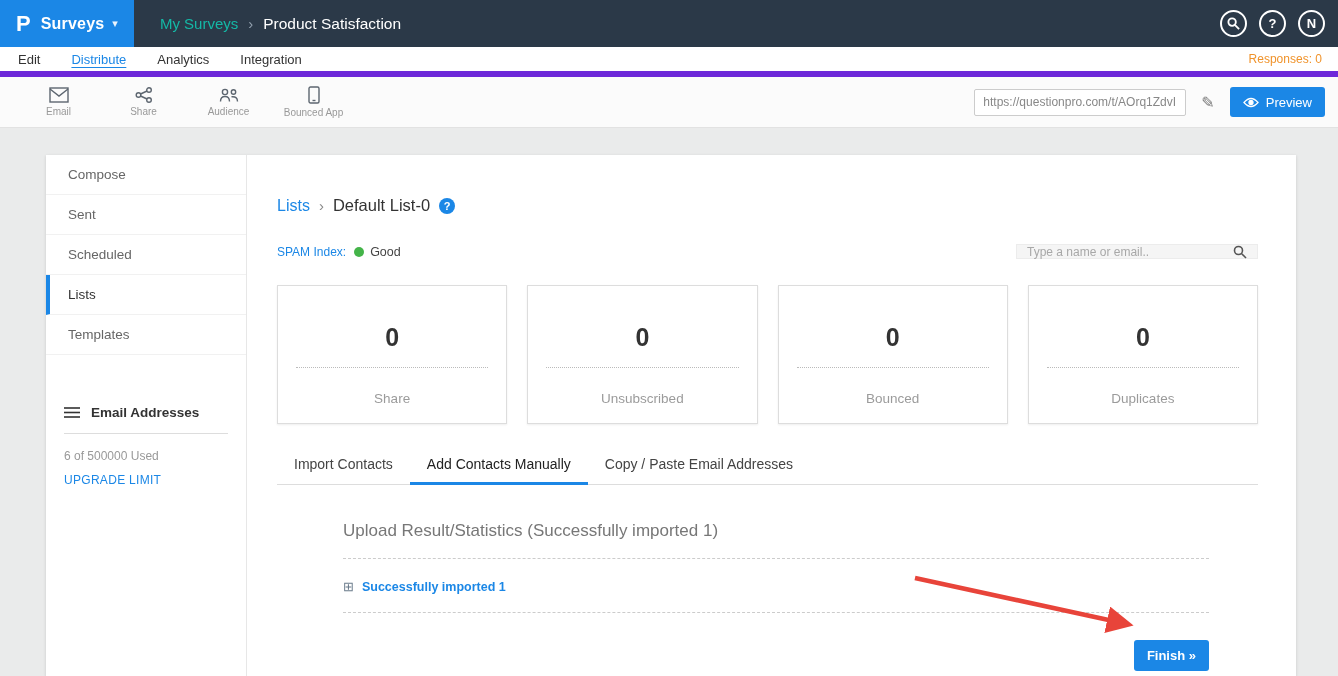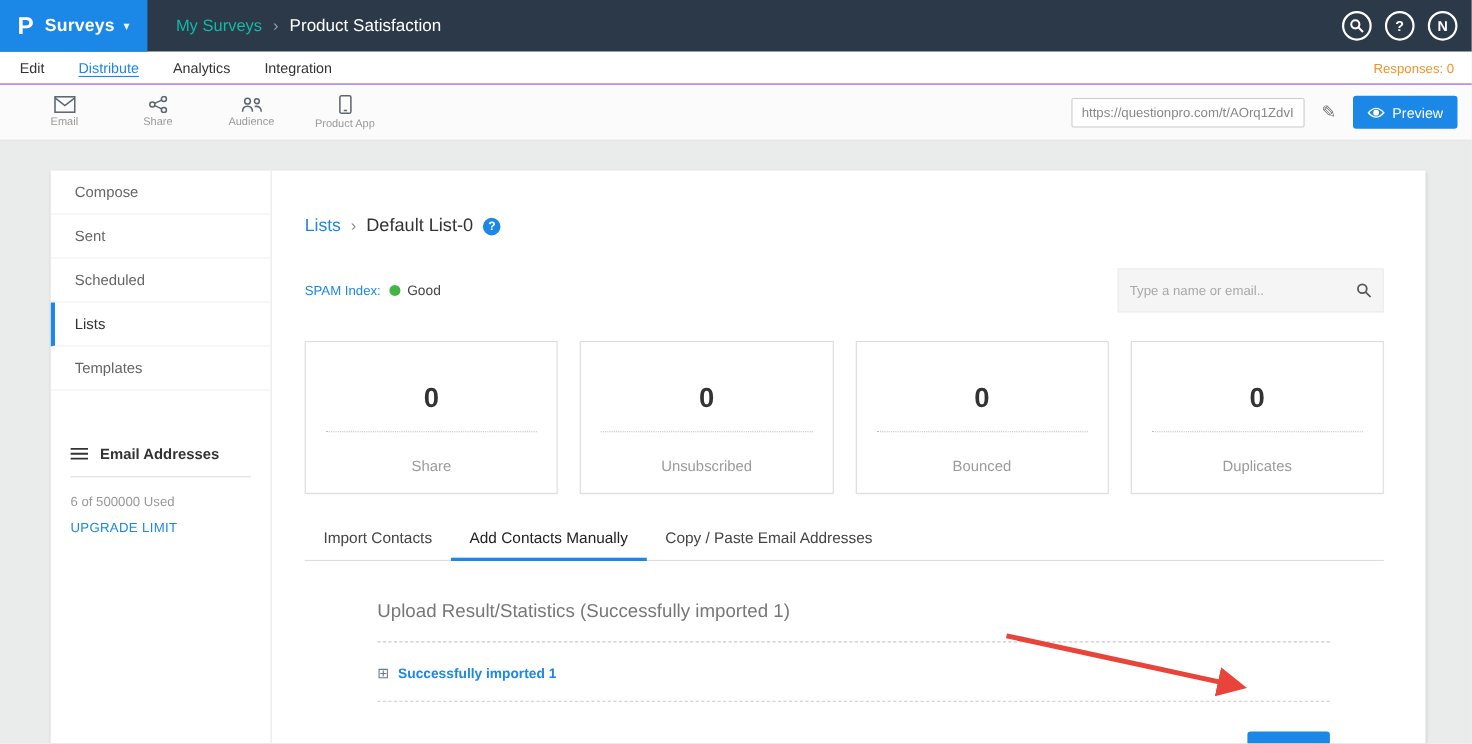--- a/index.html
+++ b/index.html
@@ -16,21 +16,21 @@
   .tb-parent { color:#14b8a6; font-size:15px; cursor:pointer; }
   .tb-sep { color:#93a1af; font-size:15px; }
   .tb-current { color:#fff; font-size:15.5px; }
   .tb-right { margin-left:auto; display:flex; align-items:center; gap:12px; padding-right:13px; }
   .circle-btn { width:27px; height:27px; border:2px solid #fff; border-radius:50%;
     display:flex; align-items:center; justify-content:center; font-size:13px; font-weight:bold;
     color:#fff; cursor:pointer; }
 
   
   .navrow { height:30px; background:#fff; display:flex; align-items:center;
-    padding:0 16px 0 18px; gap:31px; border-bottom:1px solid #6d28d9; }
+    padding:0 16px 0 18px; gap:31px; border-bottom:6px solid #6d28d9; }
   .nav-tab { font-size:13px; color:#333; cursor:pointer; }
   .nav-tab.active { color:#1b87e6; text-decoration:underline; text-underline-offset:3px; }
   .responses { margin-left:auto; color:#f0932b; font-size:12px; cursor:pointer; }
 
   
   .toolbar { height:51px; background:#fbfbfb; border-bottom:1px solid #e2e2e2;
     display:flex; align-items:center; padding:0 13px 0 16px; }
   .tool-item { width:85px; display:flex; flex-direction:column; align-items:center; gap:3px; cursor:pointer; }
   .tool-item svg { stroke:#5d6670; }
   .tool-label { font-size:10px; color:#999; }
@@ -65,21 +65,21 @@
   .lb-sep { color:#888; font-size:15px; }
   .lb-current { color:#333; font-size:16.5px; }
   .help-circle { width:16px; height:16px; border-radius:50%; background:#1b87e6; color:#fff;
     font-size:11px; font-weight:bold; display:flex; align-items:center; justify-content:center;
     cursor:pointer; }
 
   .spam-row { margin-top:29px; display:flex; align-items:center; }
   .spam-label { color:#1b87e6; font-size:12px; cursor:pointer; }
   .status-dot { width:10px; height:10px; border-radius:50%; background:#44b449; margin:0 6px 0 8px; }
   .spam-status { color:#444; font-size:12.5px; }
-  .contact-search { margin-left:auto; width:242px; height:40px; background:#f5f5f5;
+  .contact-search { margin-left:auto; width:242px; height:15px; background:#f5f5f5;
     border:1px solid #ececec; display:flex; align-items:center; padding:0 10px; }
   .contact-search input { flex:1; border:none; background:transparent; outline:none;
     font-size:12px; color:#555; font-family:"Liberation Sans",sans-serif; }
   .contact-search input::placeholder { color:#a8a8a8; }
 
   .stats-row { margin-top:26px; display:flex; gap:20px; }
   .stat-card { flex:1; height:139px; border:1px solid #ddd; box-shadow:0 1px 2px rgba(0,0,0,.07);
     display:flex; flex-direction:column; align-items:center; padding-top:37px; background:#fff; }
   .stat-value { font-size:25px; font-weight:bold; color:#333; width:calc(100% - 36px);
     text-align:center; padding-bottom:15px; border-bottom:1px dotted #bbb; }
@@ -162,21 +162,21 @@
       <circle cx="14.5" cy="5" r="2.2"></circle>
         <path d="M12.5 9.8 Q18.5 9 18.5 14.5"></path>
     </svg>
     <span class="tool-label">Audience</span>
   </div>
   <div class="tool-item">
     <svg width="12" height="18" viewBox="0 0 12 18" fill="none" stroke-width="1.4">
       <rect x="1" y="1" width="10" height="16" rx="1.5"></rect>
         <line x1="4.5" y1="14.5" x2="7.5" y2="14.5"></line>
     </svg>
-    <span class="tool-label">Product App</span>
+    <span class="tool-label">Bounced App</span>
   </div>
   <input class="url-input" readonly="" value="https://questionpro.com/t/AOrq1ZdvI" style="">
   <button class="pencil-btn">
     <span>✎</span>
   </button>
   <button class="preview-btn">
     <svg width="16" height="11" viewBox="0 0 16 11" fill="none" stroke="#fff" stroke-width="1.3">
       <path d="M1 5.5 Q8 -2.5 15 5.5 Q8 13.5 1 5.5 Z"></path>
         <circle cx="8" cy="5.5" r="2" fill="#fff"></circle>
     </svg>

